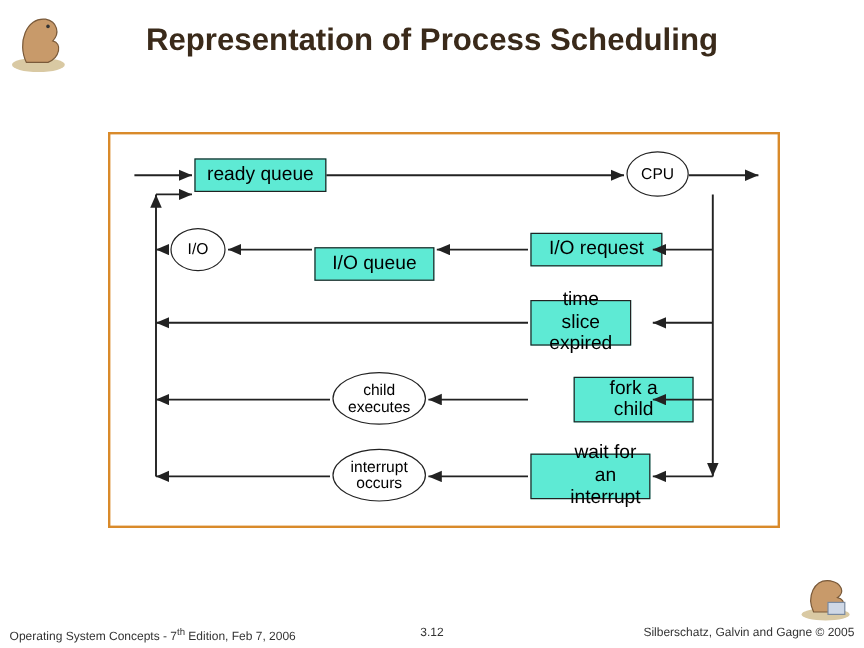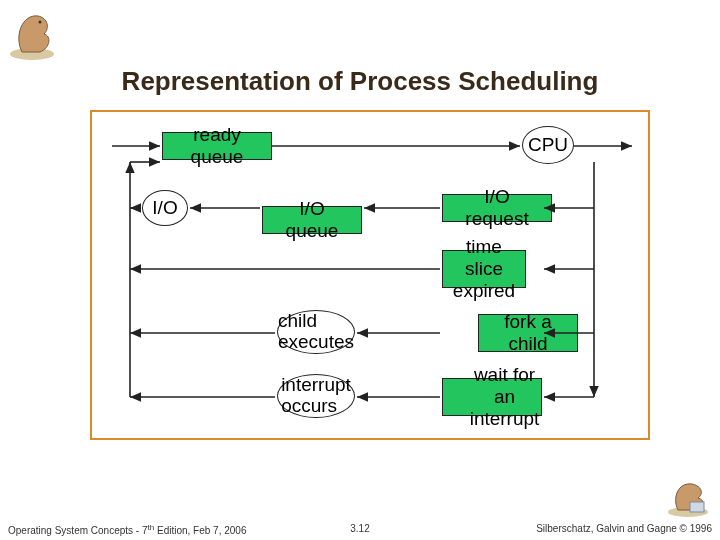--- a/index.html
+++ b/index.html
@@ -10,49 +10,48 @@
     position: relative;
     overflow: hidden;
   }
   .title {
     position: absolute;
     top: 18px; left: 0; right: 0;
     text-align: center;
     font-weight: bold;
     font-size: 26px;
     color: #3a2a1a;
-    margin-top: 48px;
   }
   .dino-tl { position:absolute; top:6px; left:4px; }
   .dino-br { position:absolute; bottom:22px; right:8px; }
   .diagram {
     position: absolute;
     left: 90px; top: 110px;
     width: 560px; height: 330px;
     border: 2px solid #d98a2a;
     background: #fff;
   }
   .node-rect {
     position: absolute;
     border: 1.5px solid #222;
-    background: #22c55e;
-    font-size: 19px;
+    background: #5eead4;
+    font-size: 16px;
     display: flex; align-items: center; justify-content: center;
     text-align: center;
     padding: 4px 8px;
     line-height: 1.15;
   }
   .node-ellipse {
     position: absolute;
     border: 1.5px solid #222;
     background: #fff;
     border-radius: 50%;
-    font-size: 19px;
+    font-size: 13px;
     display: flex; align-items: center; justify-content: center;
-    text-align: left;
+    text-align: center;
     line-height: 1.1;
   }
   svg.arrows { position:absolute; left:0; top:0; width:100%; height:100%; pointer-events:none; }
   .footer {
     position: absolute; bottom: 4px; left: 0; right: 0;
     display: flex; justify-content: space-between;
     font-size: 10px; padding: 0 8px;
     color: #333;
   }
   .footer .mid { position:absolute; left:50%; transform:translateX(-50%); }
@@ -136,14 +135,14 @@
   <ellipse cx="24" cy="36" rx="20" ry="5" fill="#d9c9a3"></ellipse>
   <path d="M14 34 C8 22 14 6 28 8 C38 10 40 18 34 22 C42 24 40 32 30 34 Z" fill="#c89a6a" stroke="#7a5a3a" stroke-width="1"></path>
   <rect x="26" y="26" width="14" height="10" fill="#cfd8e6" stroke="#7a8aa0"></rect>
 </svg>
 
 <div class="footer">
   <span>
     <span>Operating System Concepts - 7</span><span class="superscript">th</span><span> Edition, Feb 7, 2006</span>
   </span>
   <span class="mid">3.12</span>
-  <span>Silberschatz, Galvin and Gagne © 1996</span>
+  <span>Silberschatz, Galvin and Gagne © 2005</span>
 </div>
 
 </body></html>

